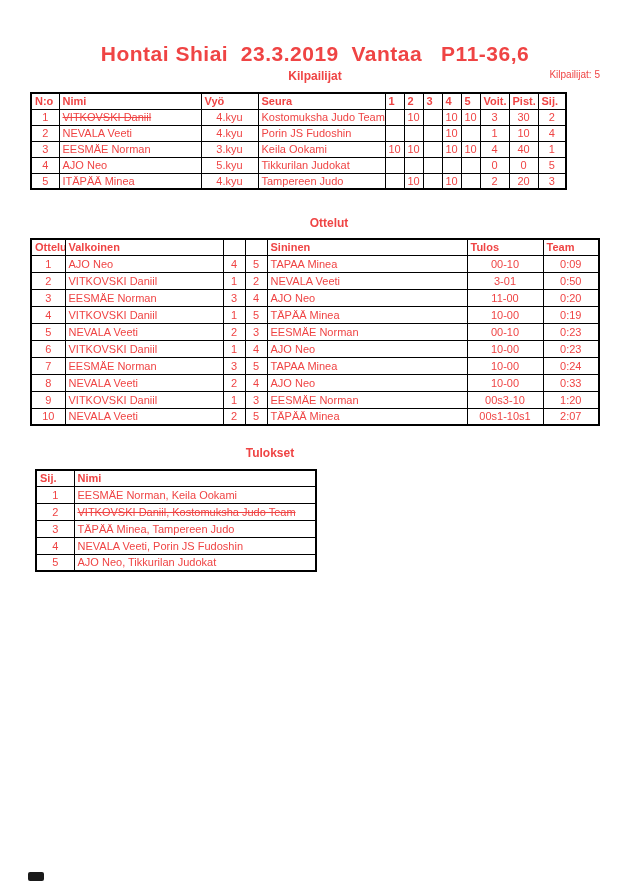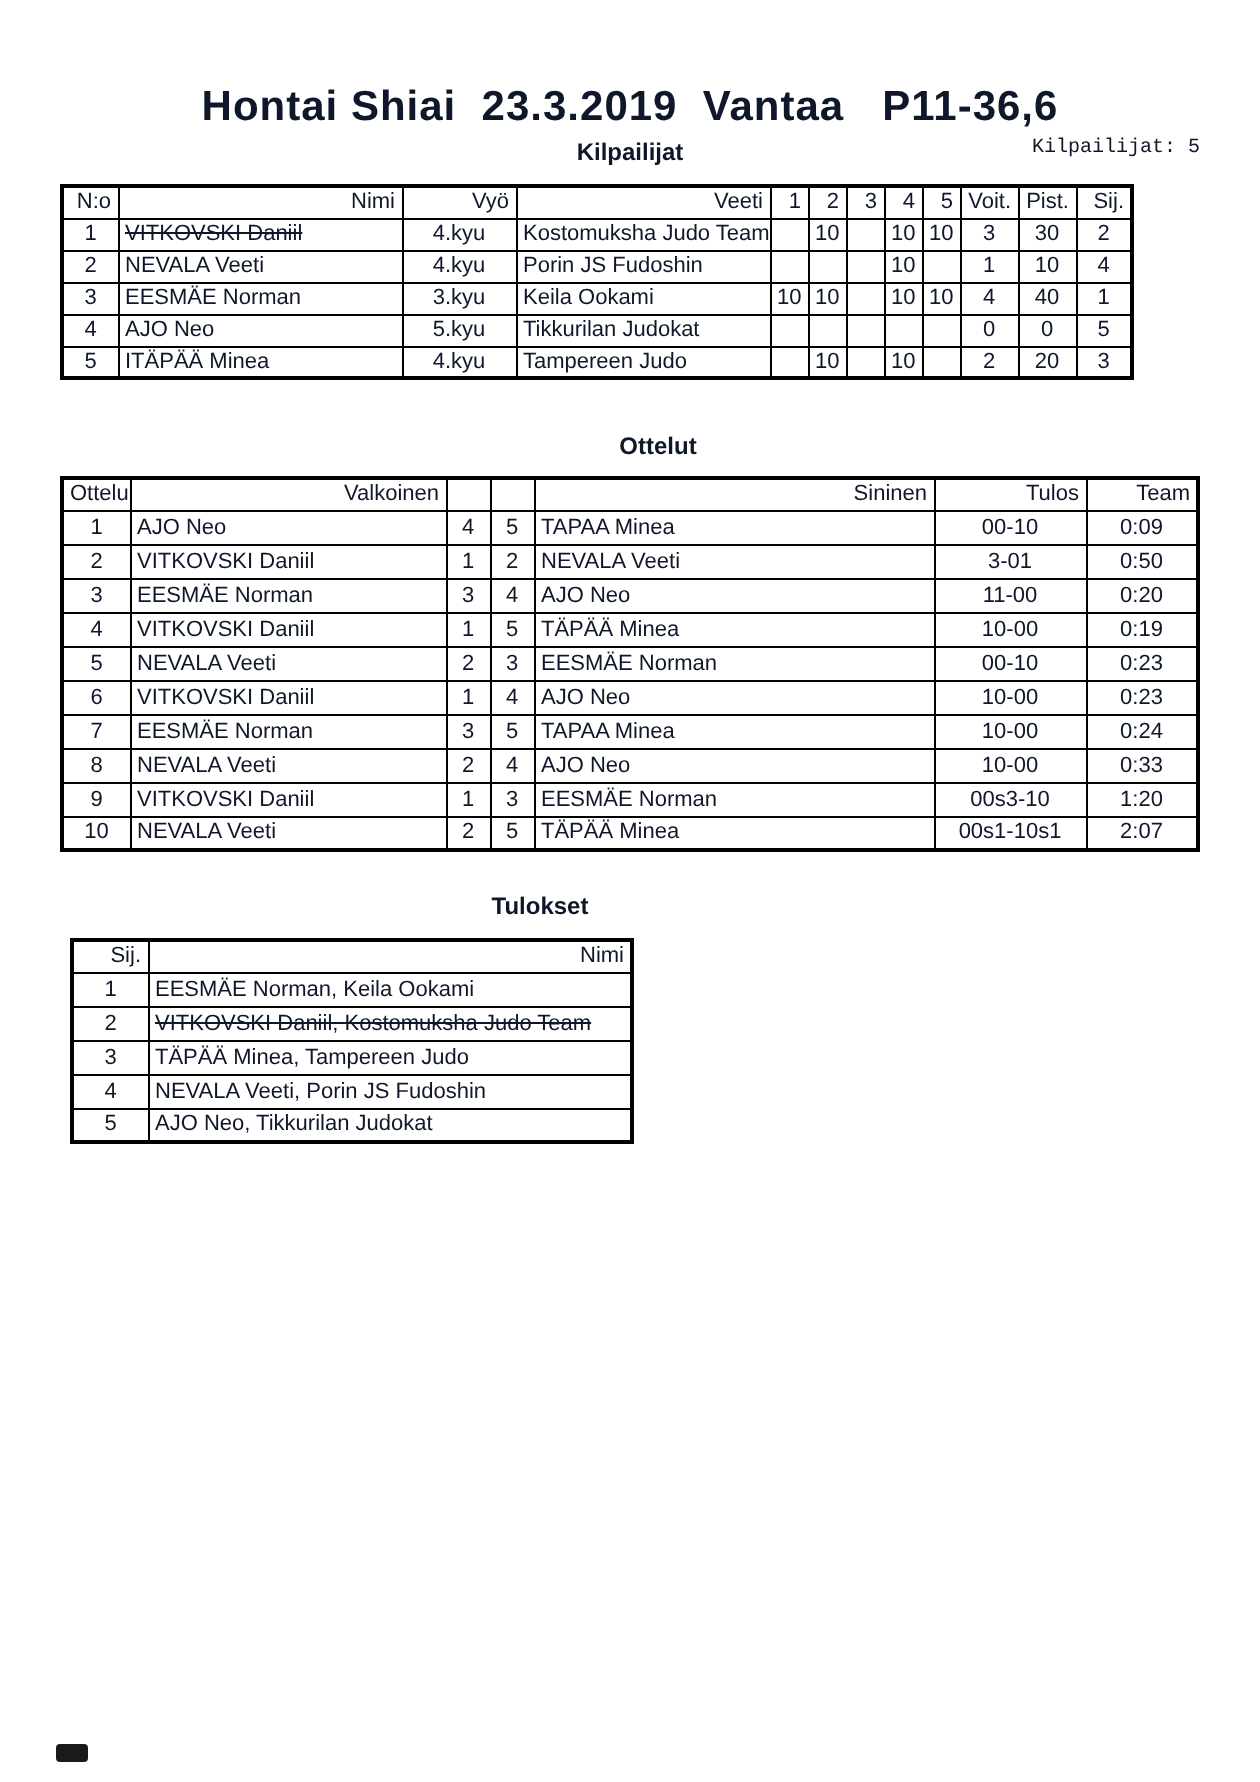--- a/index.html
+++ b/index.html
@@ -2,21 +2,21 @@
 <html><head>
 <meta charset="utf-8">
 <style>
   * { box-sizing: border-box; }
   html, body { margin: 0; padding: 0; background: #ffffff; }
   .page {
     position: relative;
     width: 630px;
     height: 891px;
     background: #ffffff;
-    color: #0f172a;
+    color: #ef4444;
     font-family: "Liberation Sans", sans-serif;
     overflow: hidden;
   }
   .title {
     padding-top: 42px;
     text-align: center;
     font-size: 21px;
     font-weight: bold;
     white-space: pre;
     letter-spacing: 0.5px;
@@ -25,37 +25,36 @@
     margin-top: 3px;
     text-align: center;
     font-size: 12px;
     font-weight: bold;
   }
   .count-label {
     position: absolute;
     top: 69px;
     right: 30px;
     font-size: 10px;
-    font-family: Liberation Mono, monospace;
   }
   table {
     border-collapse: collapse;
     table-layout: fixed;
     border: 2px solid #000;
     font-size: 11px;
   }
   th, td {
     border: 1px solid #000;
     padding: 0 3px;
     height: 16px;
     line-height: 14px;
     overflow: hidden;
     white-space: nowrap;
   }
-  th { font-weight: normal; text-align: right; }
+  th { font-weight: bold; text-align: left; }
   .ta-c { text-align: center; }
   .ta-l { text-align: left; }
   .strike { text-decoration: line-through; }
 
   .t-competitors { margin: 9px 0 0 30px; width: 535px; }
   .heading-matches { margin-top: 26px; padding-left: 28px; }
   .t-matches { margin: 8px 10px 0 30px; width: 568px; }
   .t-matches td { height: 17px; }
   .heading-results { margin-top: 20px; width: 540px; text-align: center; font-size: 12px; font-weight: bold; }
   .t-results { margin: 9px 0 0 35px; width: 280px; }
@@ -94,21 +93,21 @@
         <col style="width:19px">
       <col style="width:29px">
         <col style="width:29px">
         <col style="width:28px">
     </colgroup>
     <thead>
       <tr>
         <th>N:o</th>
         <th>Nimi</th>
         <th>Vyö</th>
-        <th>Veeti</th>
+        <th>Seura</th>
         <th>1</th>
         <th>2</th>
         <th>3</th>
         <th>4</th>
         <th>5</th>
         <th>Voit.</th>
         <th>Pist.</th>
         <th>Sij.</th>
       </tr>
     </thead>

